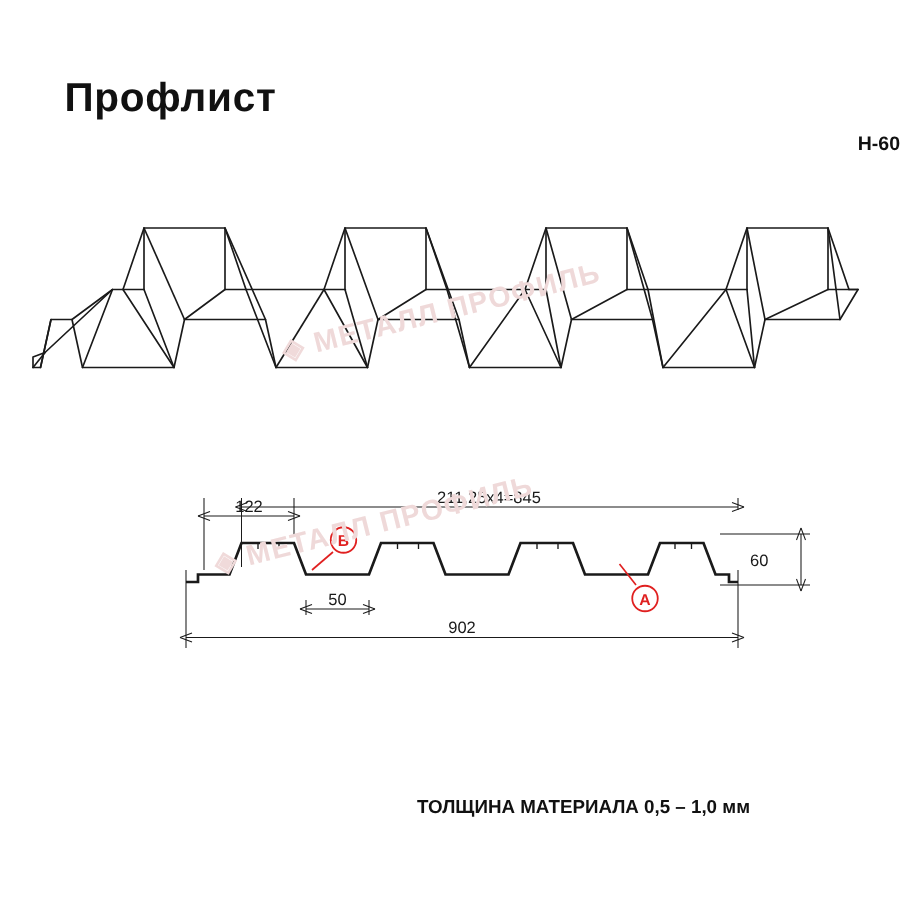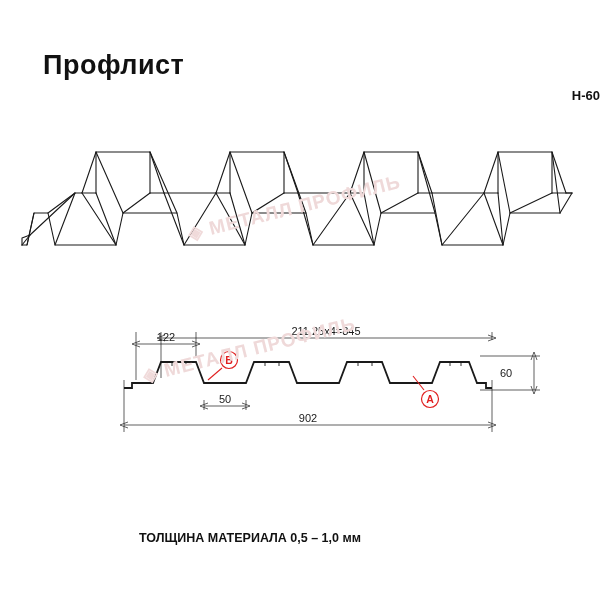--- a/index.html
+++ b/index.html
@@ -40,21 +40,21 @@
     text-align: right;
     font-size: 13px;
     font-weight: bold;
     color: #111;
   }
   .footnote {
     position: absolute;
     top: 531px;
     left: 0;
     width: 500px;
-    text-align: center;
+    text-align: right;
     font-size: 12.5px;
     font-weight: bold;
     color: #111;
   }
   .svg-layer {
     position: absolute;
     top: 0;
     left: 0;
   }
   .wm {

